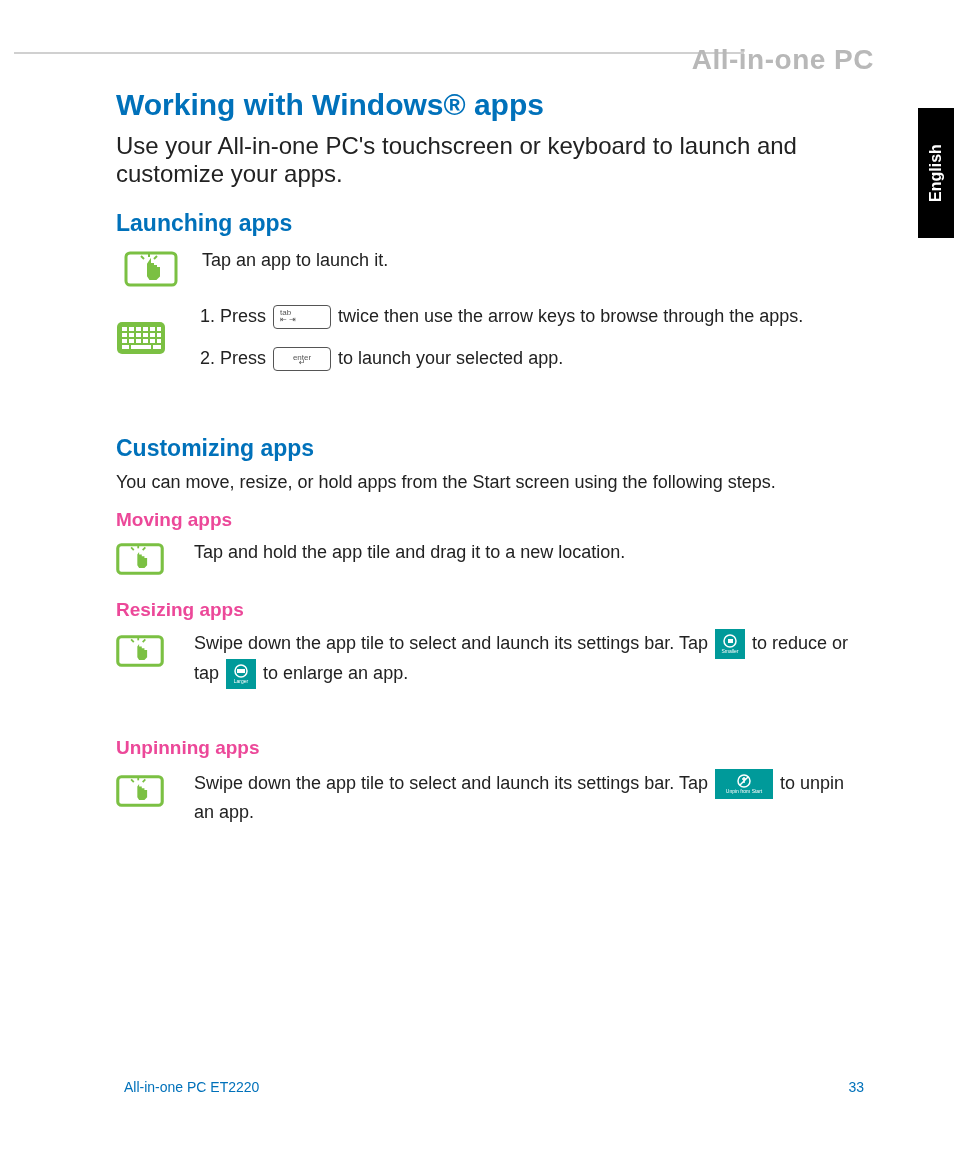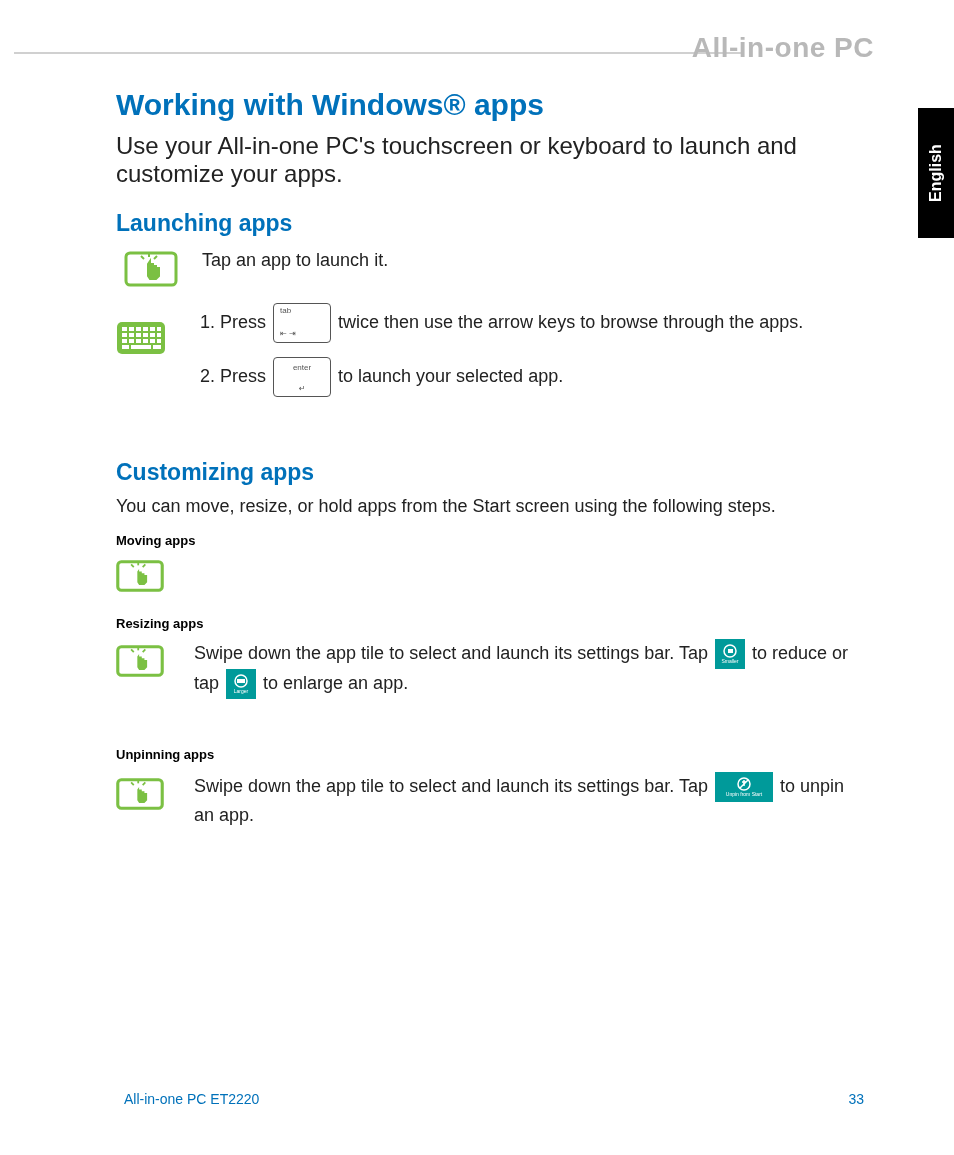--- a/index.html
+++ b/index.html
@@ -14,21 +14,21 @@
   .top-rule {
     position: absolute;
     top: 52px;
     left: 14px;
     width: 730px;
     height: 2px;
     background: #d0d0d0;
   }
   .header-brand {
     position: absolute;
-    top: 32px;
+    top: 44px;
     right: 80px;
     font-size: 28px;
     font-weight: 600;
     color: #b8b8b8;
     letter-spacing: 0.5px;
     font-family: "Segoe UI", Arial, sans-serif;
   }
   .lang-tab {
     position: absolute;
     top: 108px;
@@ -65,22 +65,22 @@
     margin-bottom: 22px;
   }
   h2 {
     color: #0071ba;
     font-size: 23px;
     font-weight: bold;
     margin-bottom: 10px;
     margin-top: 8px;
   }
   h3 {
-    color: #000000;
-    font-size: 13px;
+    color: #ec4899;
+    font-size: 19px;
     font-weight: bold;
     margin-bottom: 8px;
     margin-top: 8px;
   }
   .row {
     display: flex;
     align-items: flex-start;
     margin-bottom: 22px;
   }
   .row-tight { margin-bottom: 14px; padding-left: 8px; }
@@ -101,21 +101,21 @@
   .text-col ol {
     list-style-position: outside;
     padding-left: 26px;
   }
   .text-col li { margin-bottom: 14px; }
   .key {
     display: inline-block;
     border: 1.5px solid #555;
     border-radius: 4px;
     min-width: 58px;
-    height: 40px;
+    height: 24px;
     vertical-align: middle;
     position: relative;
     margin: 0 2px;
     background: #fff;
   }
   .key-lbl {
     position: absolute;
     font-size: 8px;
     color: #555;
   }
@@ -139,21 +139,21 @@
   .inline-tile svg { display:block; }
   .inline-tile-wide { width: 58px; height:30px; }
   .tile-sub {
     font-size: 5px;
     color: #fff;
     margin-top: 1px;
     line-height: 1;
   }
   .footer {
     position: absolute;
-    bottom: 48px;
+    bottom: 60px;
     left: 124px;
     width: 740px;
     display: flex;
     justify-content: space-between;
     font-size: 14px;
     color: #0071ba;
   }
   .subtext { font-size:18px; color:#222; margin-bottom:16px; }
   .sp { height: 18px; }
 </style>
@@ -243,20 +243,21 @@
         <g fill="#7bc043">
           <path d="M24 15 l0 12 l2 3 l6 0 l3 -3 l0 -8 l-3 0 l0 -2 l-3 0 l0 -2 l-3 0 l0 -3 z"></path>
         </g>
         <g stroke="#7bc043" stroke-width="2">
           <line x1="20" y1="10" x2="17" y2="7"></line>
             <line x1="25" y1="8" x2="25" y2="4"></line>
             <line x1="30" y1="10" x2="33" y2="7"></line>
         </g>
       </svg>
     </div>
+    <div class="text-col">Tap and hold the app tile and drag it to a new location.</div>
   </div>
 
   <h3>Resizing apps</h3>
   <div class="row">
     <div class="icon-col" style="padding-top:4px;">
       <svg width="48" height="36" viewBox="0 0 54 40">
         <rect x="2" y="4" width="50" height="32" rx="4" fill="none" stroke="#7bc043" stroke-width="3.5"></rect>
         <g fill="#7bc043">
             <path d="M24 15 l0 12 l2 3 l6 0 l3 -3 l0 -8 l-3 0 l0 -2 l-3 0 l0 -2 l-3 0 l0 -3 z"></path>
           </g>

